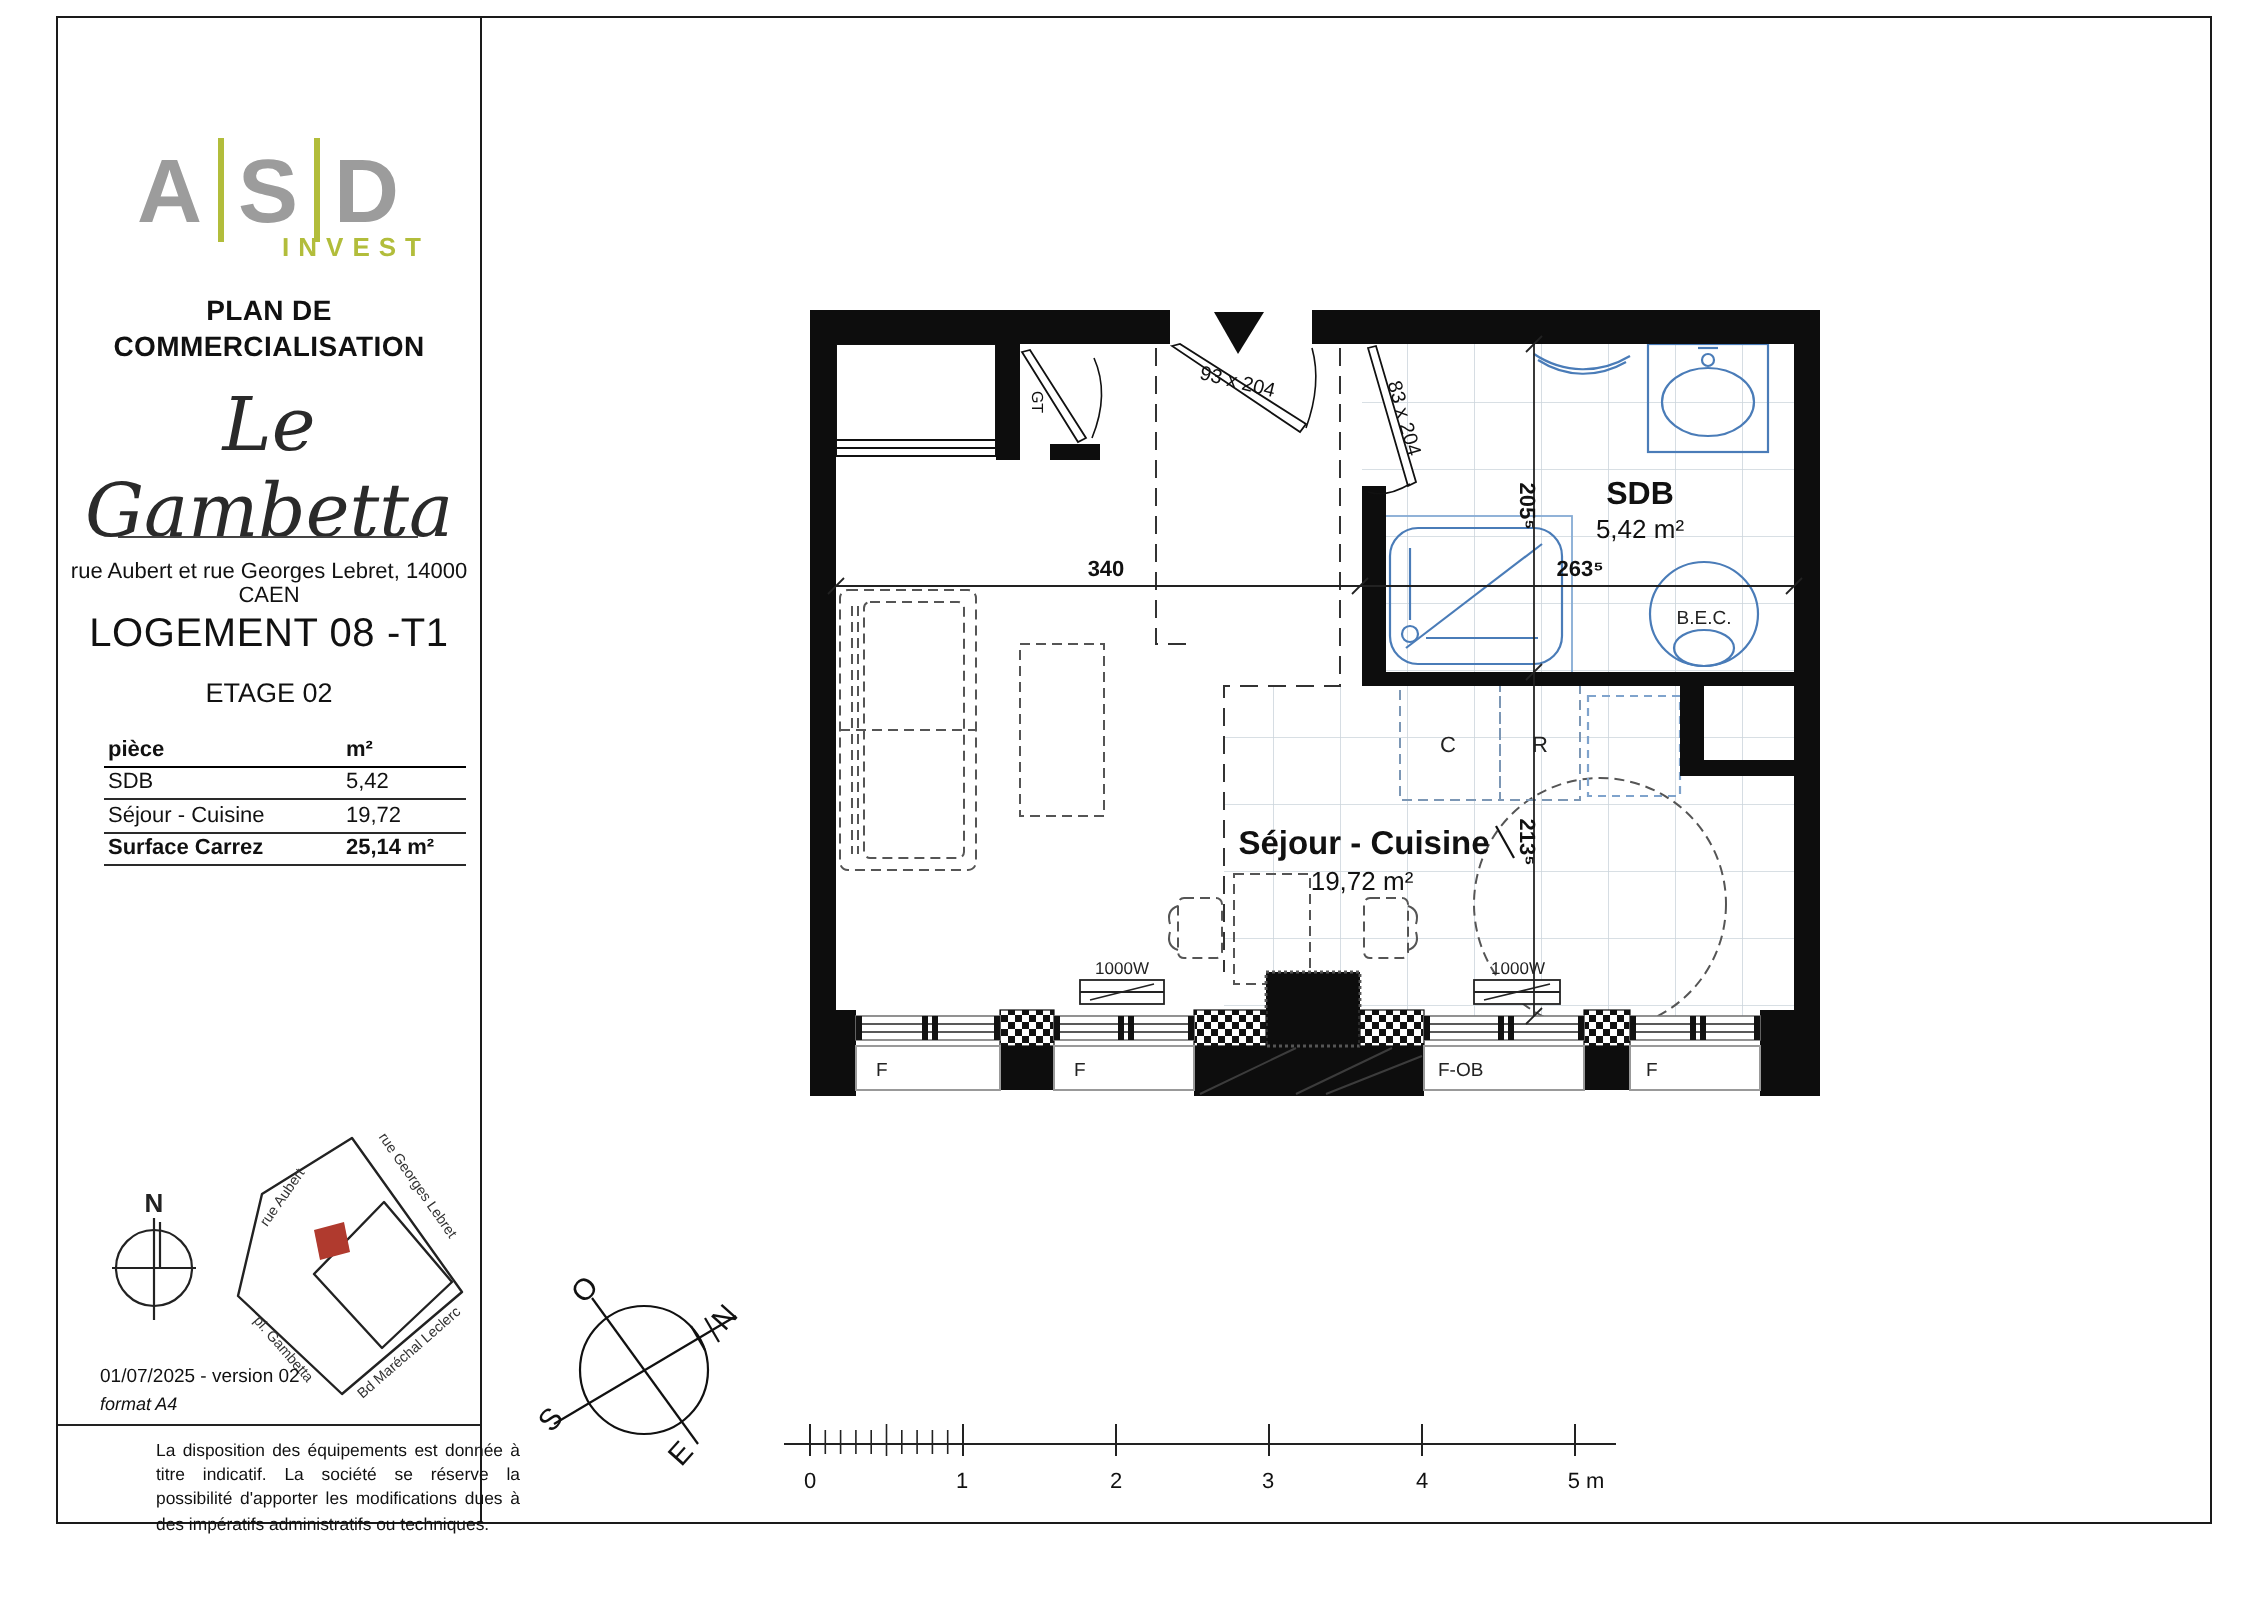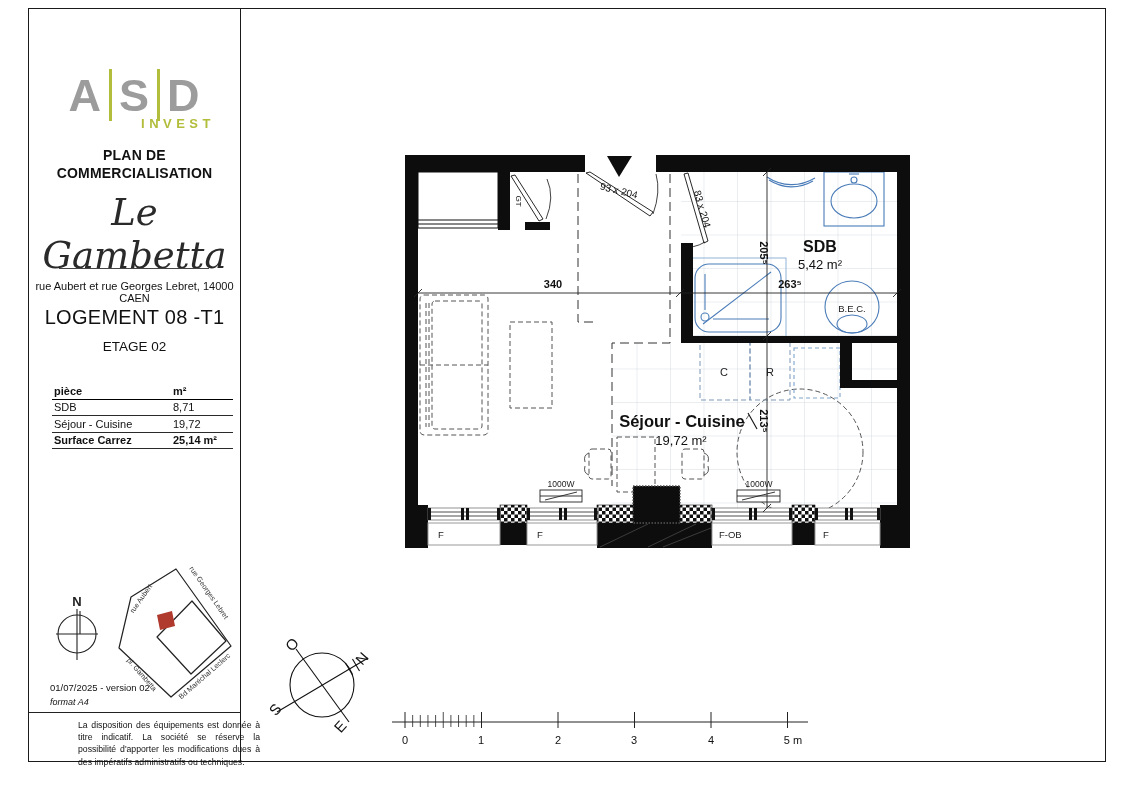--- a/index.html
+++ b/index.html
@@ -11,21 +11,21 @@
   .logo-letters{top:60px;display:flex;justify-content:center;align-items:center;padding-right:22px;}
   .logo-letter{font-size:45px;font-weight:bold;color:#9c9c9c;line-height:1;letter-spacing:1px;}
   .logo-bar{width:3px;height:52px;margin:0 7px;}
   .logo-invest{position:absolute;top:107px;right:25px;font-size:13px;letter-spacing:4.5px;font-weight:bold;margin-left:43px;}
   .doc-title{top:137px;text-align:center;font-size:14px;font-weight:bold;line-height:1.3;letter-spacing:.2px;}
   .project-name{top:182px;text-align:center;font-family:"DejaVu Serif",serif;font-style:italic;font-size:37px;color:#2a2a2a;}
   .hr1{position:absolute;top:259px;left:30px;width:150px;border-top:1.2px solid #444;}
   .address{top:271px;text-align:center;font-size:11px;color:#111;}
   .unit-title{top:297px;text-align:center;font-size:20px;font-weight:normal;letter-spacing:.3px;}
   .floor{top:330px;text-align:center;font-size:13.5px;}
-  table.areas{position:absolute;top:374px;left:23px;width:181px;border-collapse:collapse;font-size:11px;}
+  table.areas{position:absolute;top:358px;left:23px;width:181px;border-collapse:collapse;font-size:11px;}
   table.areas td{padding:1.5px 0 2px 2px;border-bottom:1px solid #2a2a2a;}
   table.areas tr.hdr td{font-weight:bold;border-bottom:1.4px solid #000;}
   table.areas tr.total td{font-weight:bold;margin-top:32px;}
   table.areas td.v{width:60px;}
   .map-svg{position:absolute;top:546px;left:0;}
   .hr2{position:absolute;top:703px;left:0;width:211px;border-top:1.2px solid #222;}
   .disclaimer{position:absolute;top:710px;left:18px;width:182px;font-size:8.7px;line-height:1.4;text-align:justify;color:#111;margin-left:31px;}
   .main-svg{position:absolute;left:241px;top:9px;}
   svg text{font-family:"Liberation Sans",sans-serif;}
 </style>
@@ -59,21 +59,21 @@
   <div class="sb floor">ETAGE 02</div>
 
   <table class="areas">
     <tbody>
         <tr class="hdr">
       <td>pièce</td>
       <td class="v">m²</td>
     </tr>
     <tr>
       <td>SDB</td>
-      <td class="v">8,71</td>
+      <td class="v">5,42</td>
     </tr>
     <tr>
       <td>Séjour - Cuisine</td>
       <td class="v">19,72</td>
     </tr>
     <tr class="total">
       <td>Surface Carrez</td>
       <td class="v">25,14 m²</td>
     </tr>
   </tbody>

